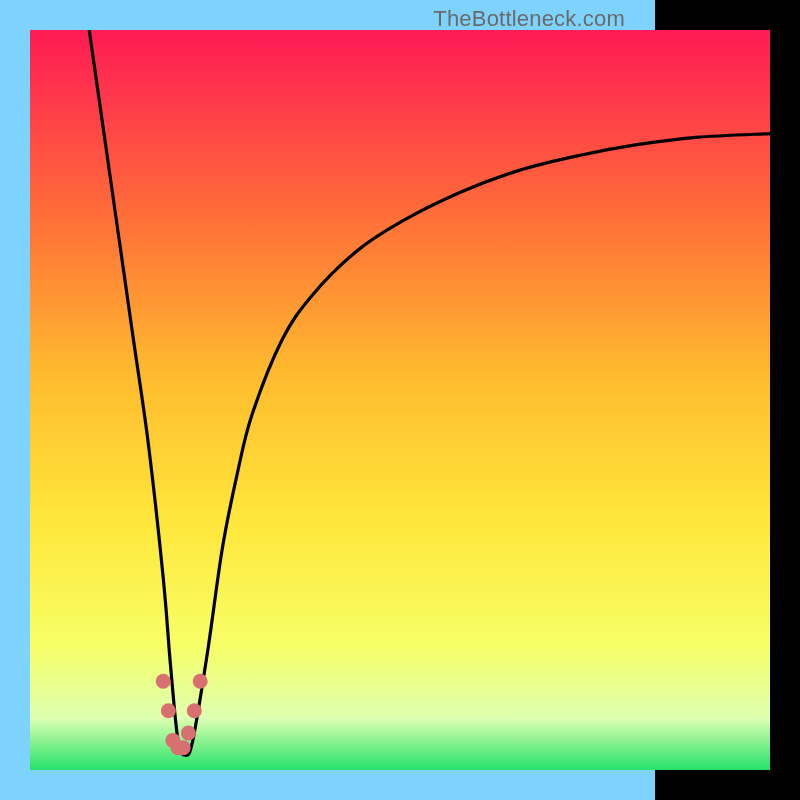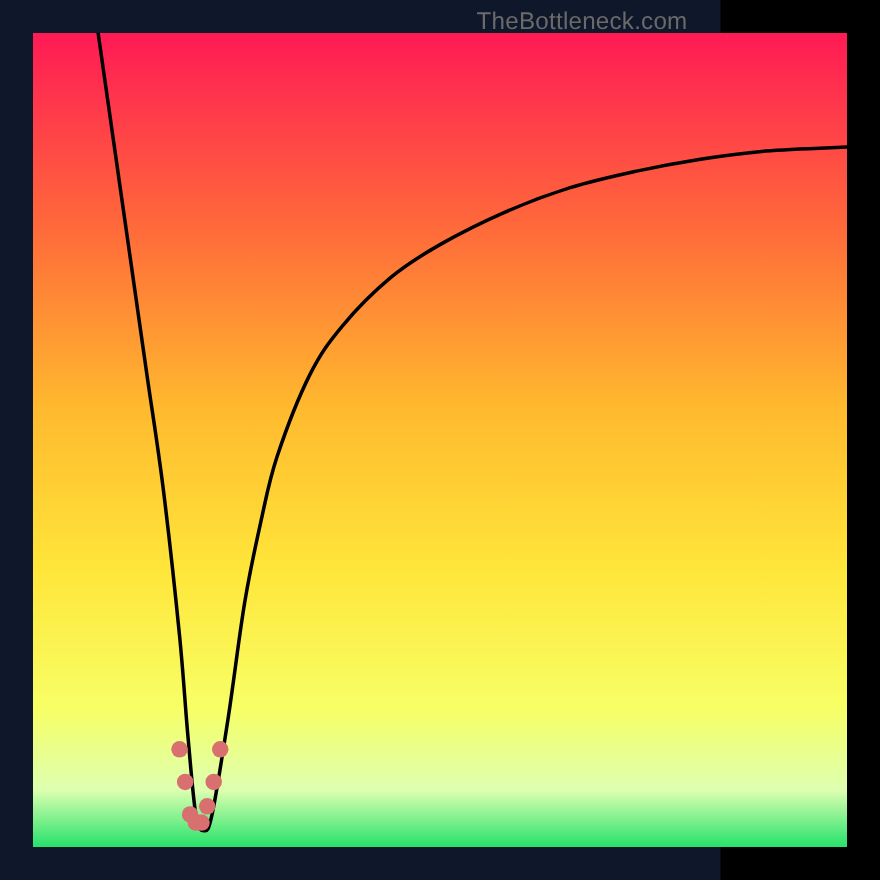--- a/index.html
+++ b/index.html
@@ -8,21 +8,21 @@
     width: 800px;
     height: 800px;
     background: #000;
     overflow: hidden;
     font-family: Arial, Helvetica, sans-serif;
   }
   .frame {
     position: absolute;
     top: 0; left: 0;
     width: 655px; height: 800px;
-    background: #0f172a;
+    background: #7dd3fc;
   }
   .plot {
     position: absolute;
     top: 30px; left: 30px;
     width: 740px; height: 740px;
     overflow: hidden;
   }
   .watermark {
     position: absolute;
     top: 6px;

